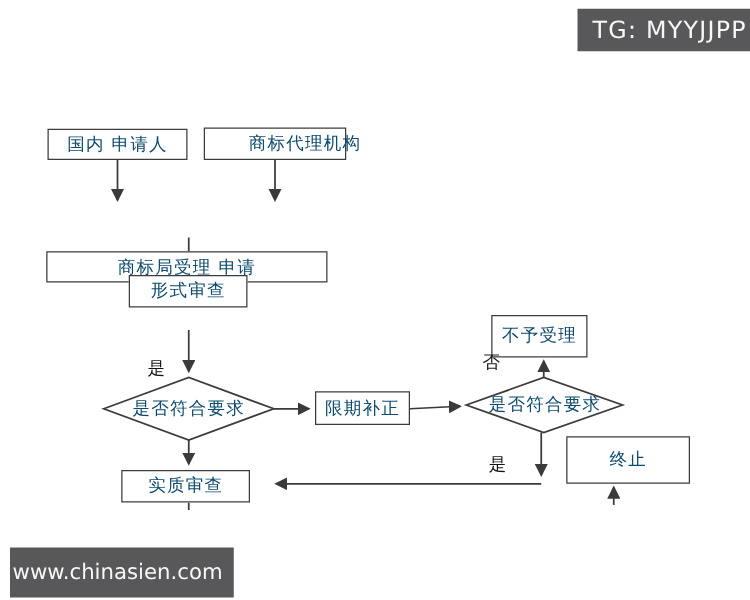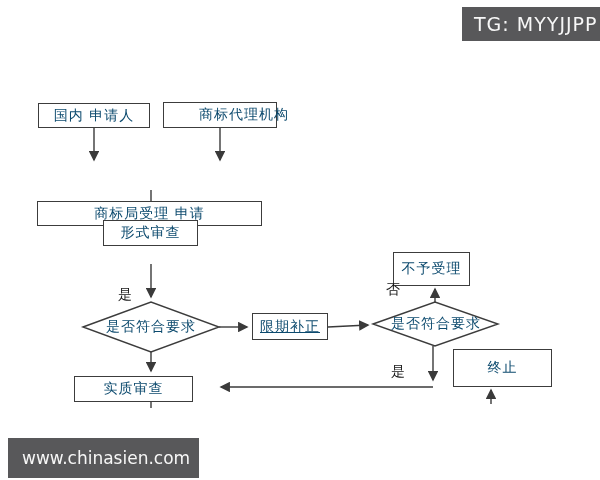--- a/index.html
+++ b/index.html
@@ -18,21 +18,21 @@
     letter-spacing:1px;white-space:nowrap;
   }
   .edge-label{
     position:absolute;z-index:2;font-size:14px;color:#141414;white-space:nowrap;
   }
   .overlay-bar{
     position:absolute;background:#58585a;color:#f7f7f7;z-index:3;
     display:flex;align-items:center;white-space:nowrap;
   }
   .tg-badge{left:462px;top:7px;width:138px;height:34px;font-size:19px;padding-left:12px;letter-spacing:1px;}
-  .site-bar{left:8px;top:438px;width:177px;height:40px;font-size:17px;padding-left:14px;}
+  .site-bar{left:8px;top:438px;width:177px;height:40px;font-size:17px;padding-left:2px;}
 </style>
 </head>
 <body>
 
 <div class="canvas">
 
   <svg class="wires" viewBox="0 0 600 480" xmlns="http://www.w3.org/2000/svg">
     <defs>
       <marker id="arr" viewBox="0 0 10 10" refX="8.5" refY="5" markerWidth="7.5" markerHeight="7.5" orient="auto-start-reverse">
         <path d="M0,0 L10,5 L0,10 z" fill="#3a3a3a"></path>
@@ -69,27 +69,27 @@
   </svg>
 
   <div class="node" style="left:38px;top:103px;width:112px;height:25px;">国内 申请人</div>
 
   <div class="node" style="left:163px;top:102px;width:114px;height:26px;padding-left:48px;">商标代理机构</div>
 
   <div class="node" style="left:37px;top:166px;width:225px;height:25px;margin-top:35px;">商标局受理 申请</div>
 
   <div class="node" style="left:103px;top:220px;width:95px;height:26px;">形式审查</div>
 
-  <div class="node" style="left:252px;top:313px;width:76px;height:27px;text-decoration:underline;">限期补正</div>
+  <div class="node" style="left:252px;top:313px;width:76px;height:27px;">限期补正</div>
 
   <div class="node" style="left:393px;top:252px;width:77px;height:34px;">不予受理</div>
 
   <div class="node" style="left:453px;top:349px;width:99px;height:38px;">终止</div>
 
-  <div class="node" style="left:74px;top:376px;width:119px;height:26px;">实质审查</div>
+  <div class="node" style="left:97px;top:376px;width:103px;height:26px;">实质审查</div>
 
   <div class="dtext" style="left:91px;top:318px;width:120px;">是否符合要求</div>
 
   <div class="dtext" style="left:376px;top:315px;width:120px;">是否符合要求</div>
 
   <div class="edge-label" style="left:118px;top:286px;">是</div>
 
   <div class="edge-label" style="left:386px;top:281px;">否</div>
 
   <div class="edge-label" style="left:391px;top:363px;">是</div>

